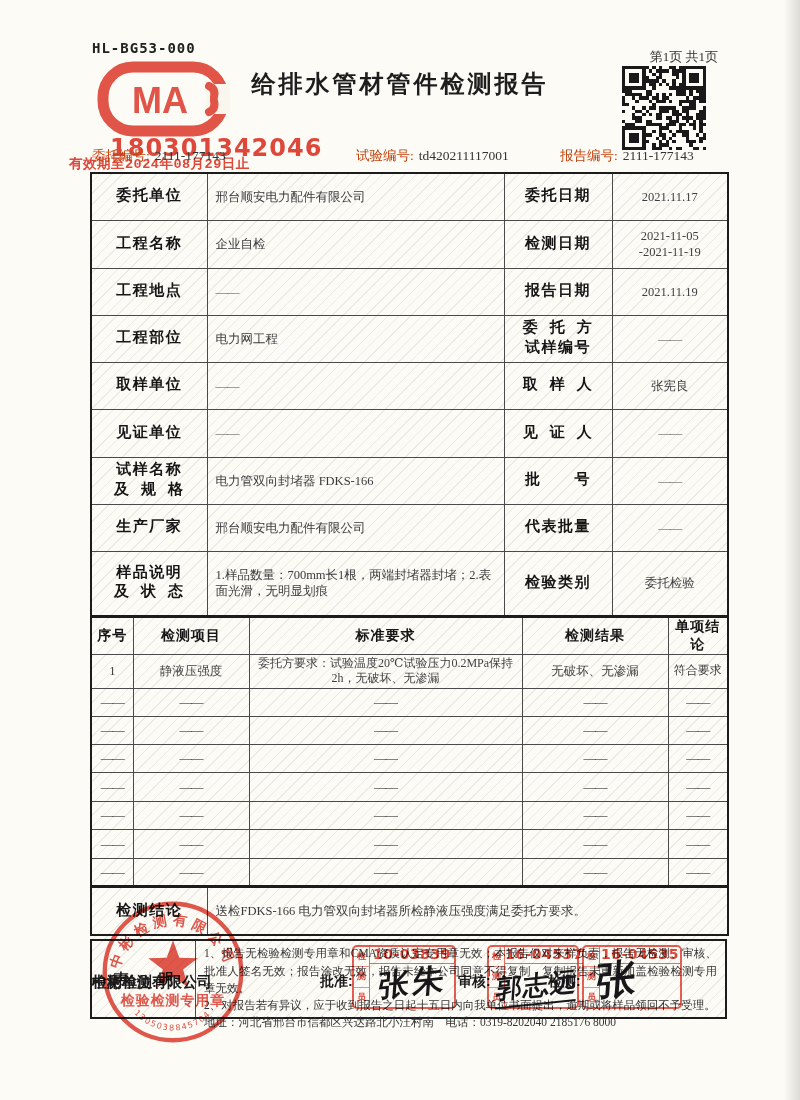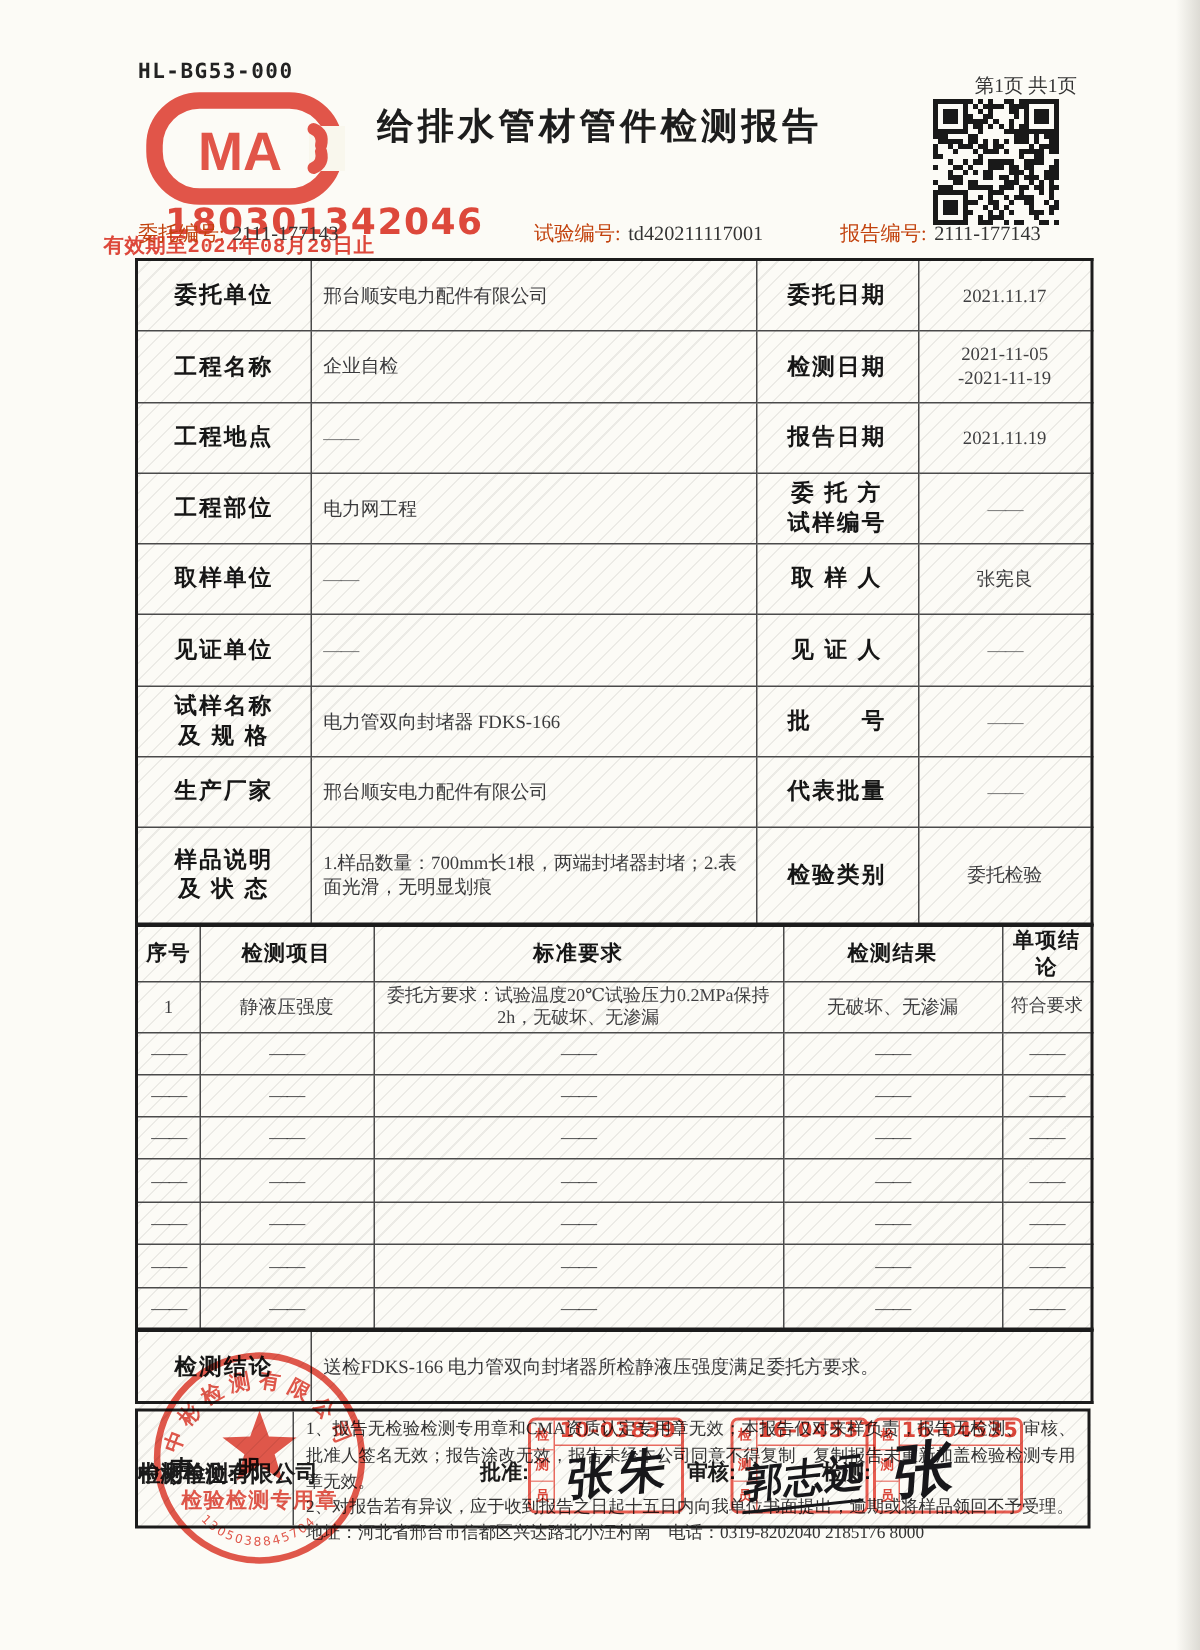--- a/index.html
+++ b/index.html
@@ -28,21 +28,21 @@
   .ref{position:absolute;font-size:13.5px;white-space:nowrap;}
   .ref b{font-family:"Liberation Serif",serif;font-weight:normal;color:#c2410c;margin-right:5px;}
   .ref span{color:#333;}
   .r1{left:92px;} .r2{left:356px;} .r3{left:560px;}
   
   .tables{top:172px;left:90px;width:637px;
      background-image:repeating-linear-gradient(135deg,rgba(120,118,112,.12) 0 1px,transparent 1px 8px);}
   table{border-collapse:collapse;table-layout:fixed;width:637px;border:2px solid #1c1c1c;}
   table+table,.stmt-box{margin-top:-1px;}
   td,th{border:1px solid #4a4a4a;overflow:hidden;padding:0;}
-  .lb{font-family:Liberation Sans, sans-serif;font-weight:bold;font-size:15px;
+  .lb{font-family:Liberation Mono, monospace;font-weight:bold;font-size:15px;
       letter-spacing:1.5px;text-align:center;color:#161616;white-space:pre-line;line-height:1.3;}
   .val{font-size:12.5px;color:#3a3a3c;padding:15px 8px;vertical-align:top;text-align:left;line-height:1.3;}
   .v2{font-size:12.5px;color:#3f3f41;text-align:center;white-space:pre-line;line-height:1.3;}
   .dash{color:#6e6e6e;letter-spacing:-1px;}
   .res th{font-family:"Liberation Sans",sans-serif;font-size:14px;font-weight:bold;
           letter-spacing:1px;color:#161616;}
   .res td{font-size:12.5px;color:#3f3f41;text-align:center;line-height:1.3;}
   .res .req{font-size:12px;padding:1px 6px;}
   
   .stmt-box{margin-top:3px;width:637px;border:2px solid #1c1c1c;height:80px;display:flex;

